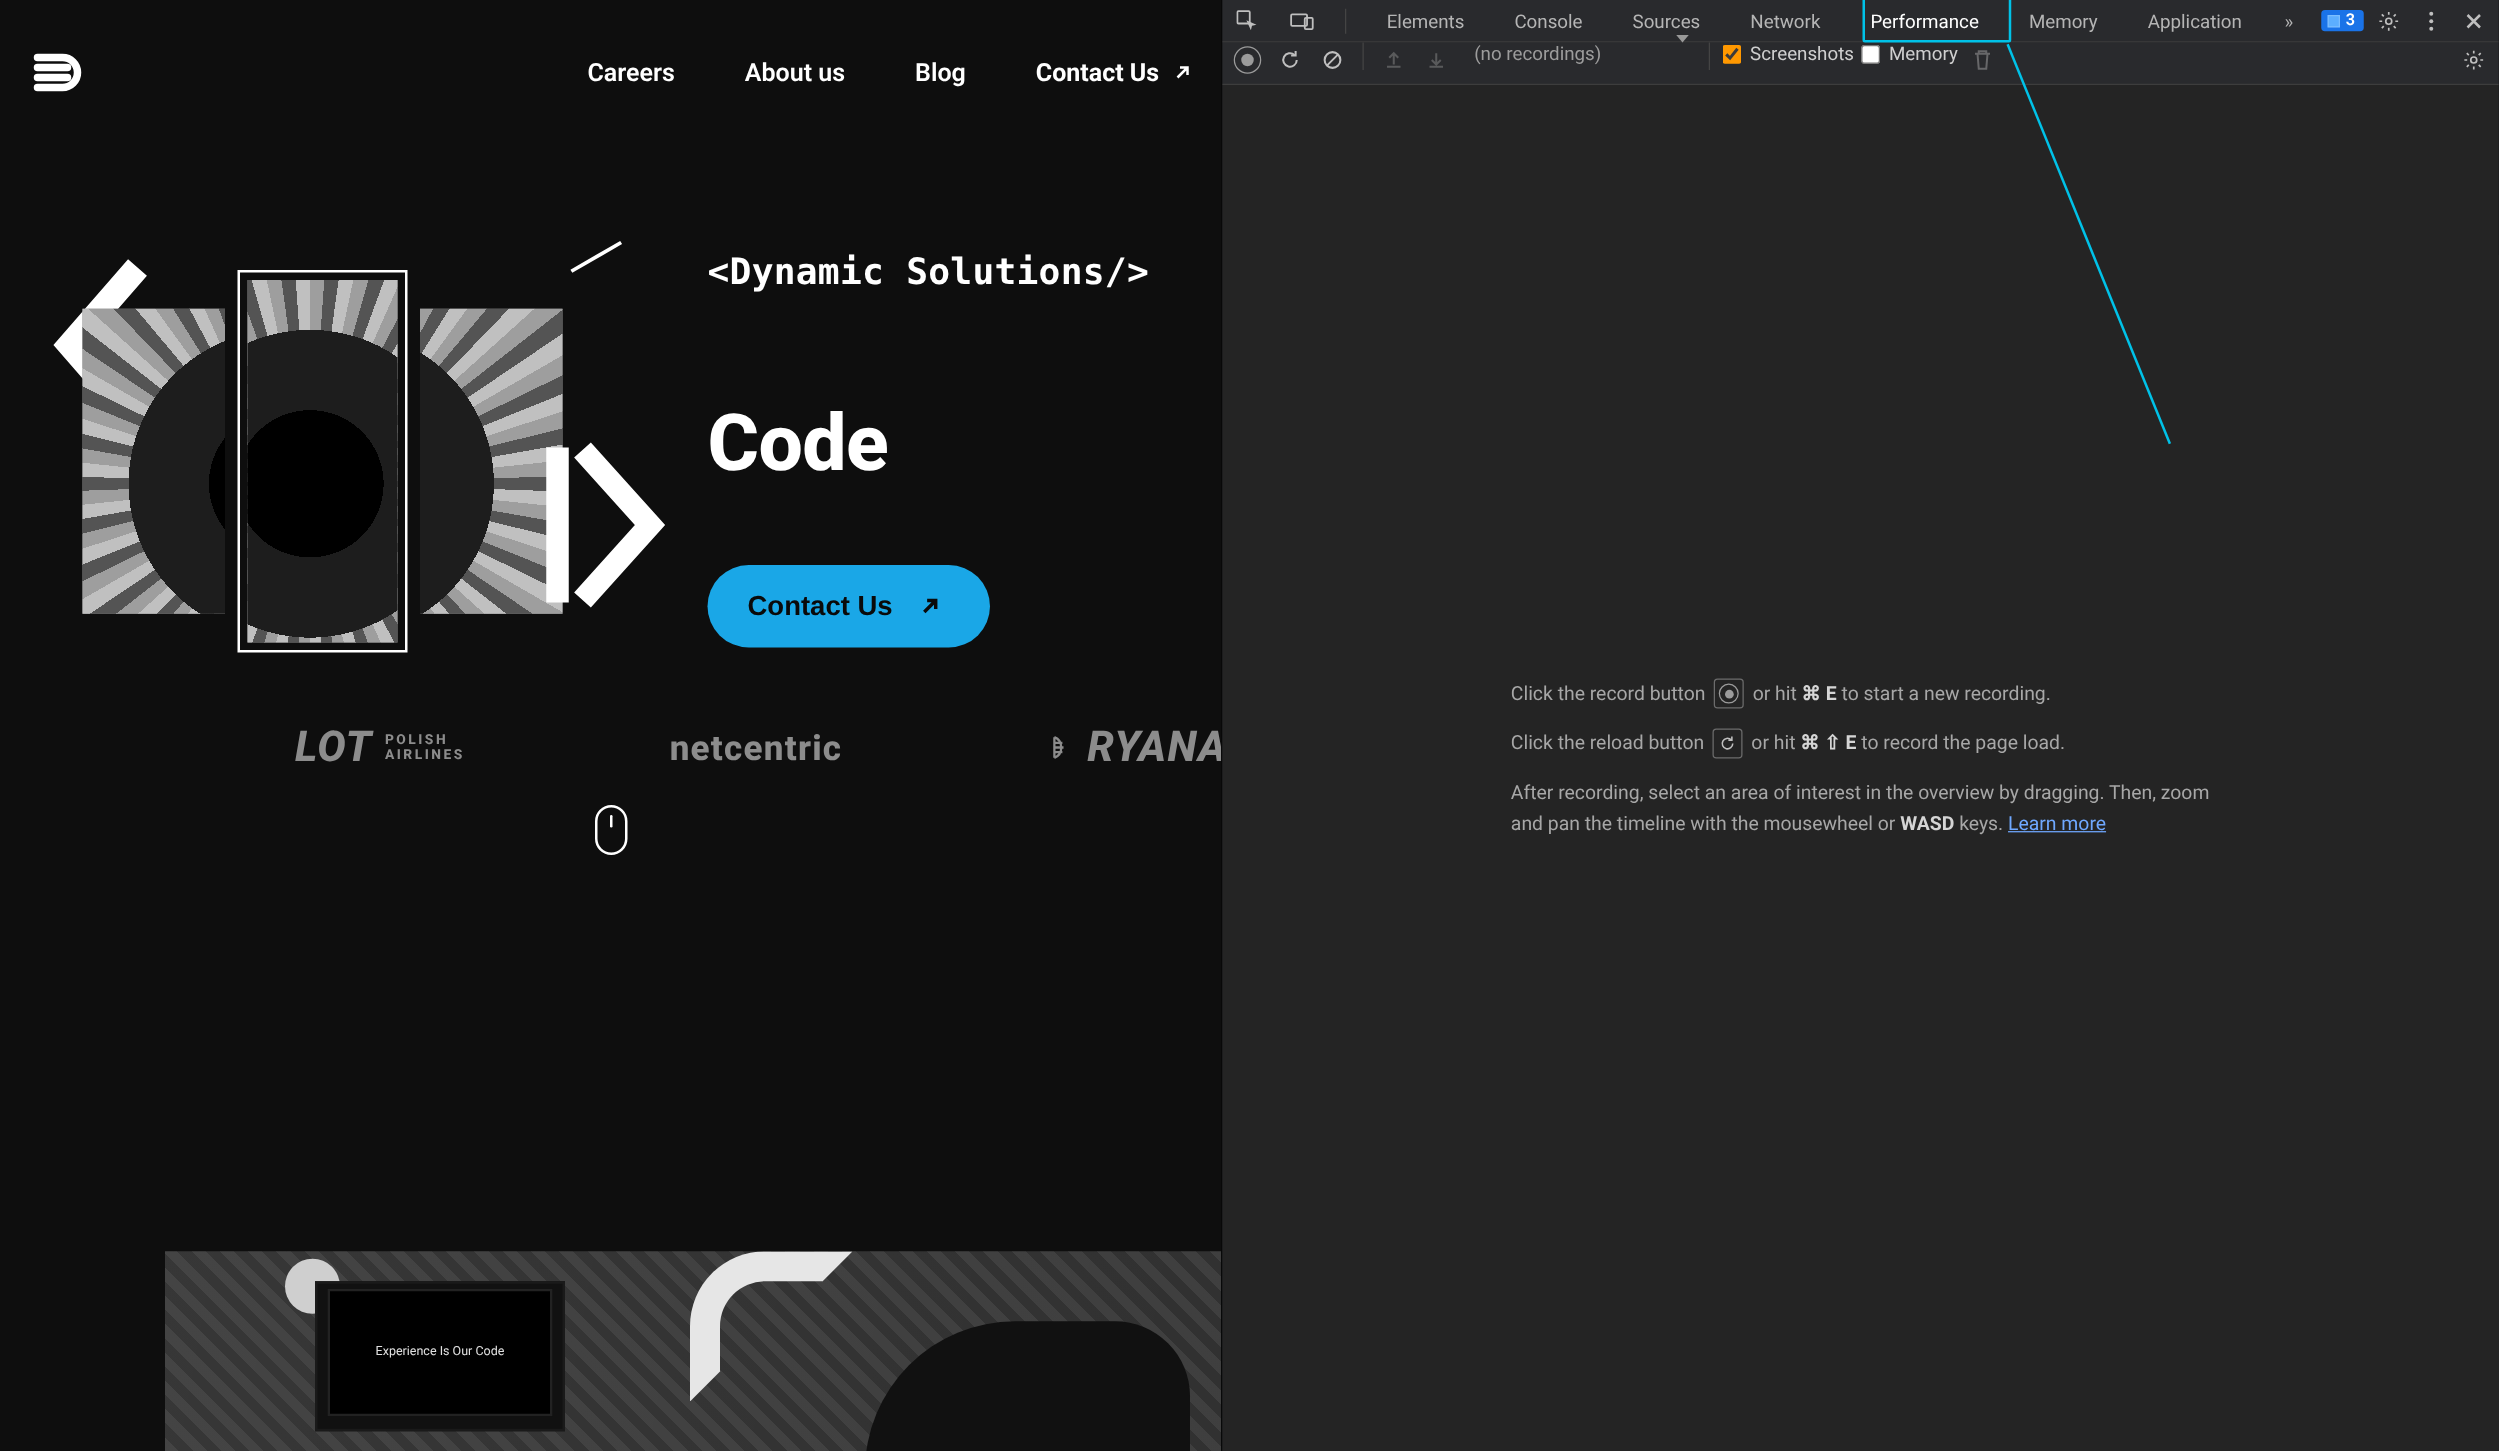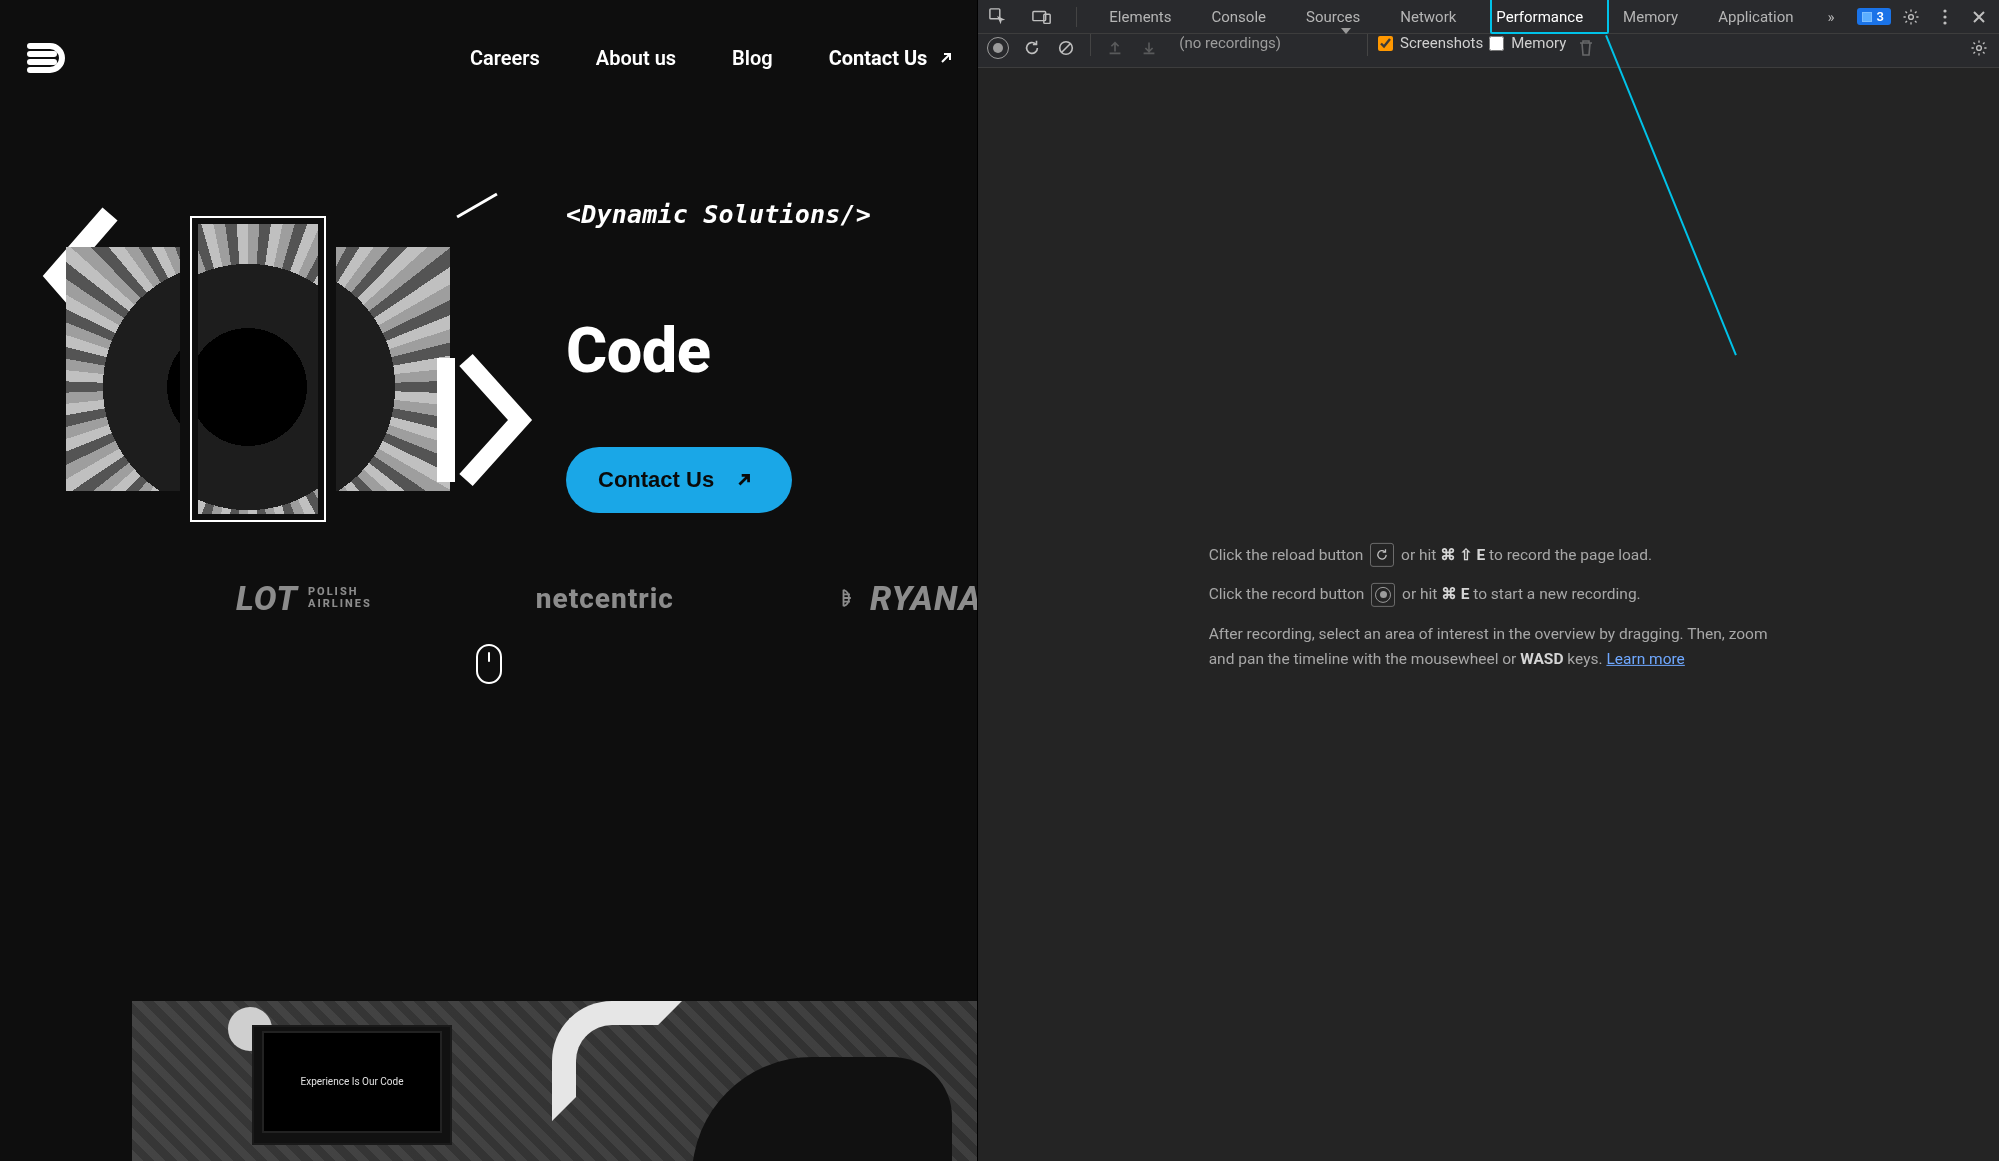--- a/index.html
+++ b/index.html
@@ -30,21 +30,21 @@
   .eye-col.b { width: 120px; height: 290px; background-size: 360px 360px, 360px 360px, 360px 360px, 100% 100%, 100% 100%, 100% 100%; background-position: -130px center, -130px center, -130px center, 0 0, 0 0, 0 0; outline: 2px solid #fff; outline-offset: 6px; }
   .eye-col.c { width: 114px; height: 244px; background-size: 360px 360px, 360px 360px, 360px 360px, 100% 100%, 100% 100%, 100% 100%; background-position: -244px center, -244px center, -244px center, 0 0, 0 0, 0 0; }
   .brkt { position: absolute; color: #fff; }
   .brkt svg { display:block; }
   .brkt.left { left: 14px; top: 6px; }
   .brkt.right { left: 400px; top: 150px; }
   .tick { position:absolute; width:46px; height:3px; background:#fff; transform: rotate(-30deg); }
   .tick.t1 { left: 430px; top: 4px; }
 
   .hero-text { padding-top: 0; }
-  .kicker { font-family: ui-monospace, SFMono-Regular, Menlo, Consolas, monospace; font-weight: 700; font-size: 25px; letter-spacing: 0.2px; font-style: italic; }
+  .kicker { font-family: ui-monospace, SFMono-Regular, Menlo, Consolas, monospace; font-weight: 700; font-size: 29px; letter-spacing: 0.2px; }
   .hero-h1 { font-size: 63px; font-weight: 800; line-height: 1.08; margin-top: 20px; letter-spacing: -0.5px; }
   .cta { margin-top: 62px; display: inline-flex; align-items: center; gap: 22px; background: #1aa7e7; color: #0a0a0a; font-weight: 800; font-size: 22px; padding: 20px 40px 20px 32px; border-radius: 40px; border: none; cursor: pointer; }
 
   .brands { display:flex; align-items:center; justify-content:flex-start; gap:120px; padding: 38px 24px 0 192px; color:#8c8c8c; font-weight:800; letter-spacing:1px; }
   .brand { display:flex; align-items:center; gap:10px; font-size:22px;margin-left:44px; }
   .brand.italic { font-style: italic; font-size: 34px; text-transform: uppercase; }
   .brand .lot { font-style: italic; font-size: 34px; }
   .brand .sub { display:flex; flex-direction:column; font-size:11px; line-height:1.1; letter-spacing:2px; }
 
   .mouse { display:flex; justify-content:center; margin-top:26px; }
@@ -294,44 +294,44 @@
       <div class="dt-iconbtn">
         <svg width="18" height="18" viewBox="0 0 24 24">
             <circle cx="12" cy="12" r="3.2" stroke="#bfbfbf" fill="none" stroke-width="1.8"></circle>
             <path d="M12 2v3M12 19v3M2 12h3M19 12h3M4.6 4.6l2.1 2.1M17.3 17.3l2.1 2.1M4.6 19.4l2.1-2.1M17.3 6.7l2.1-2.1" stroke="#bfbfbf" stroke-width="1.8"></path>
           </svg>
       </div>
     </div>
 
     <div class="dt-body">
       <div class="placeholder">
+        <p>
+          <span>Click the record button </span>
+          <span class="inline-icon">
+              <span class="rec-outer" style="width:16px;height:16px;">
+                <span class="rec-inner" style="width:7px;height:7px;"></span>
+              </span>
+            </span>
+          <span> or hit </span>
+          <span class="kbd">⌘ E</span>
+          <span> to start a new recording.</span>
+        </p>
         <p>
           <span>Click the reload button </span>
           <span class="inline-icon">
             <svg width="14" height="14" viewBox="0 0 20 20">
                 <path d="M16 10a6 6 0 1 1-2-4.5" stroke="#bfbfbf" fill="none" stroke-width="1.8"></path>
                 <path d="M15 2 L15 6 L11 6" stroke="#bfbfbf" fill="none" stroke-width="1.8"></path>
               </svg>
           </span>
           <span> or hit </span>
           <span class="kbd">⌘ ⇧ E</span>
           <span> to record the page load.</span>
         </p>
         <p>
-          <span>Click the record button </span>
-          <span class="inline-icon">
-              <span class="rec-outer" style="width:16px;height:16px;">
-                <span class="rec-inner" style="width:7px;height:7px;"></span>
-              </span>
-            </span>
-          <span> or hit </span>
-          <span class="kbd">⌘ E</span>
-          <span> to start a new recording.</span>
-        </p>
-        <p>
           <span>After recording, select an area of interest in the overview by dragging. Then, zoom and pan the timeline with the mousewheel or </span>
           <span class="kbd">WASD</span>
           <span> keys. </span>
           <a class="link">Learn more</a>
         </p>
       </div>
     </div>
 
   </div>
 

